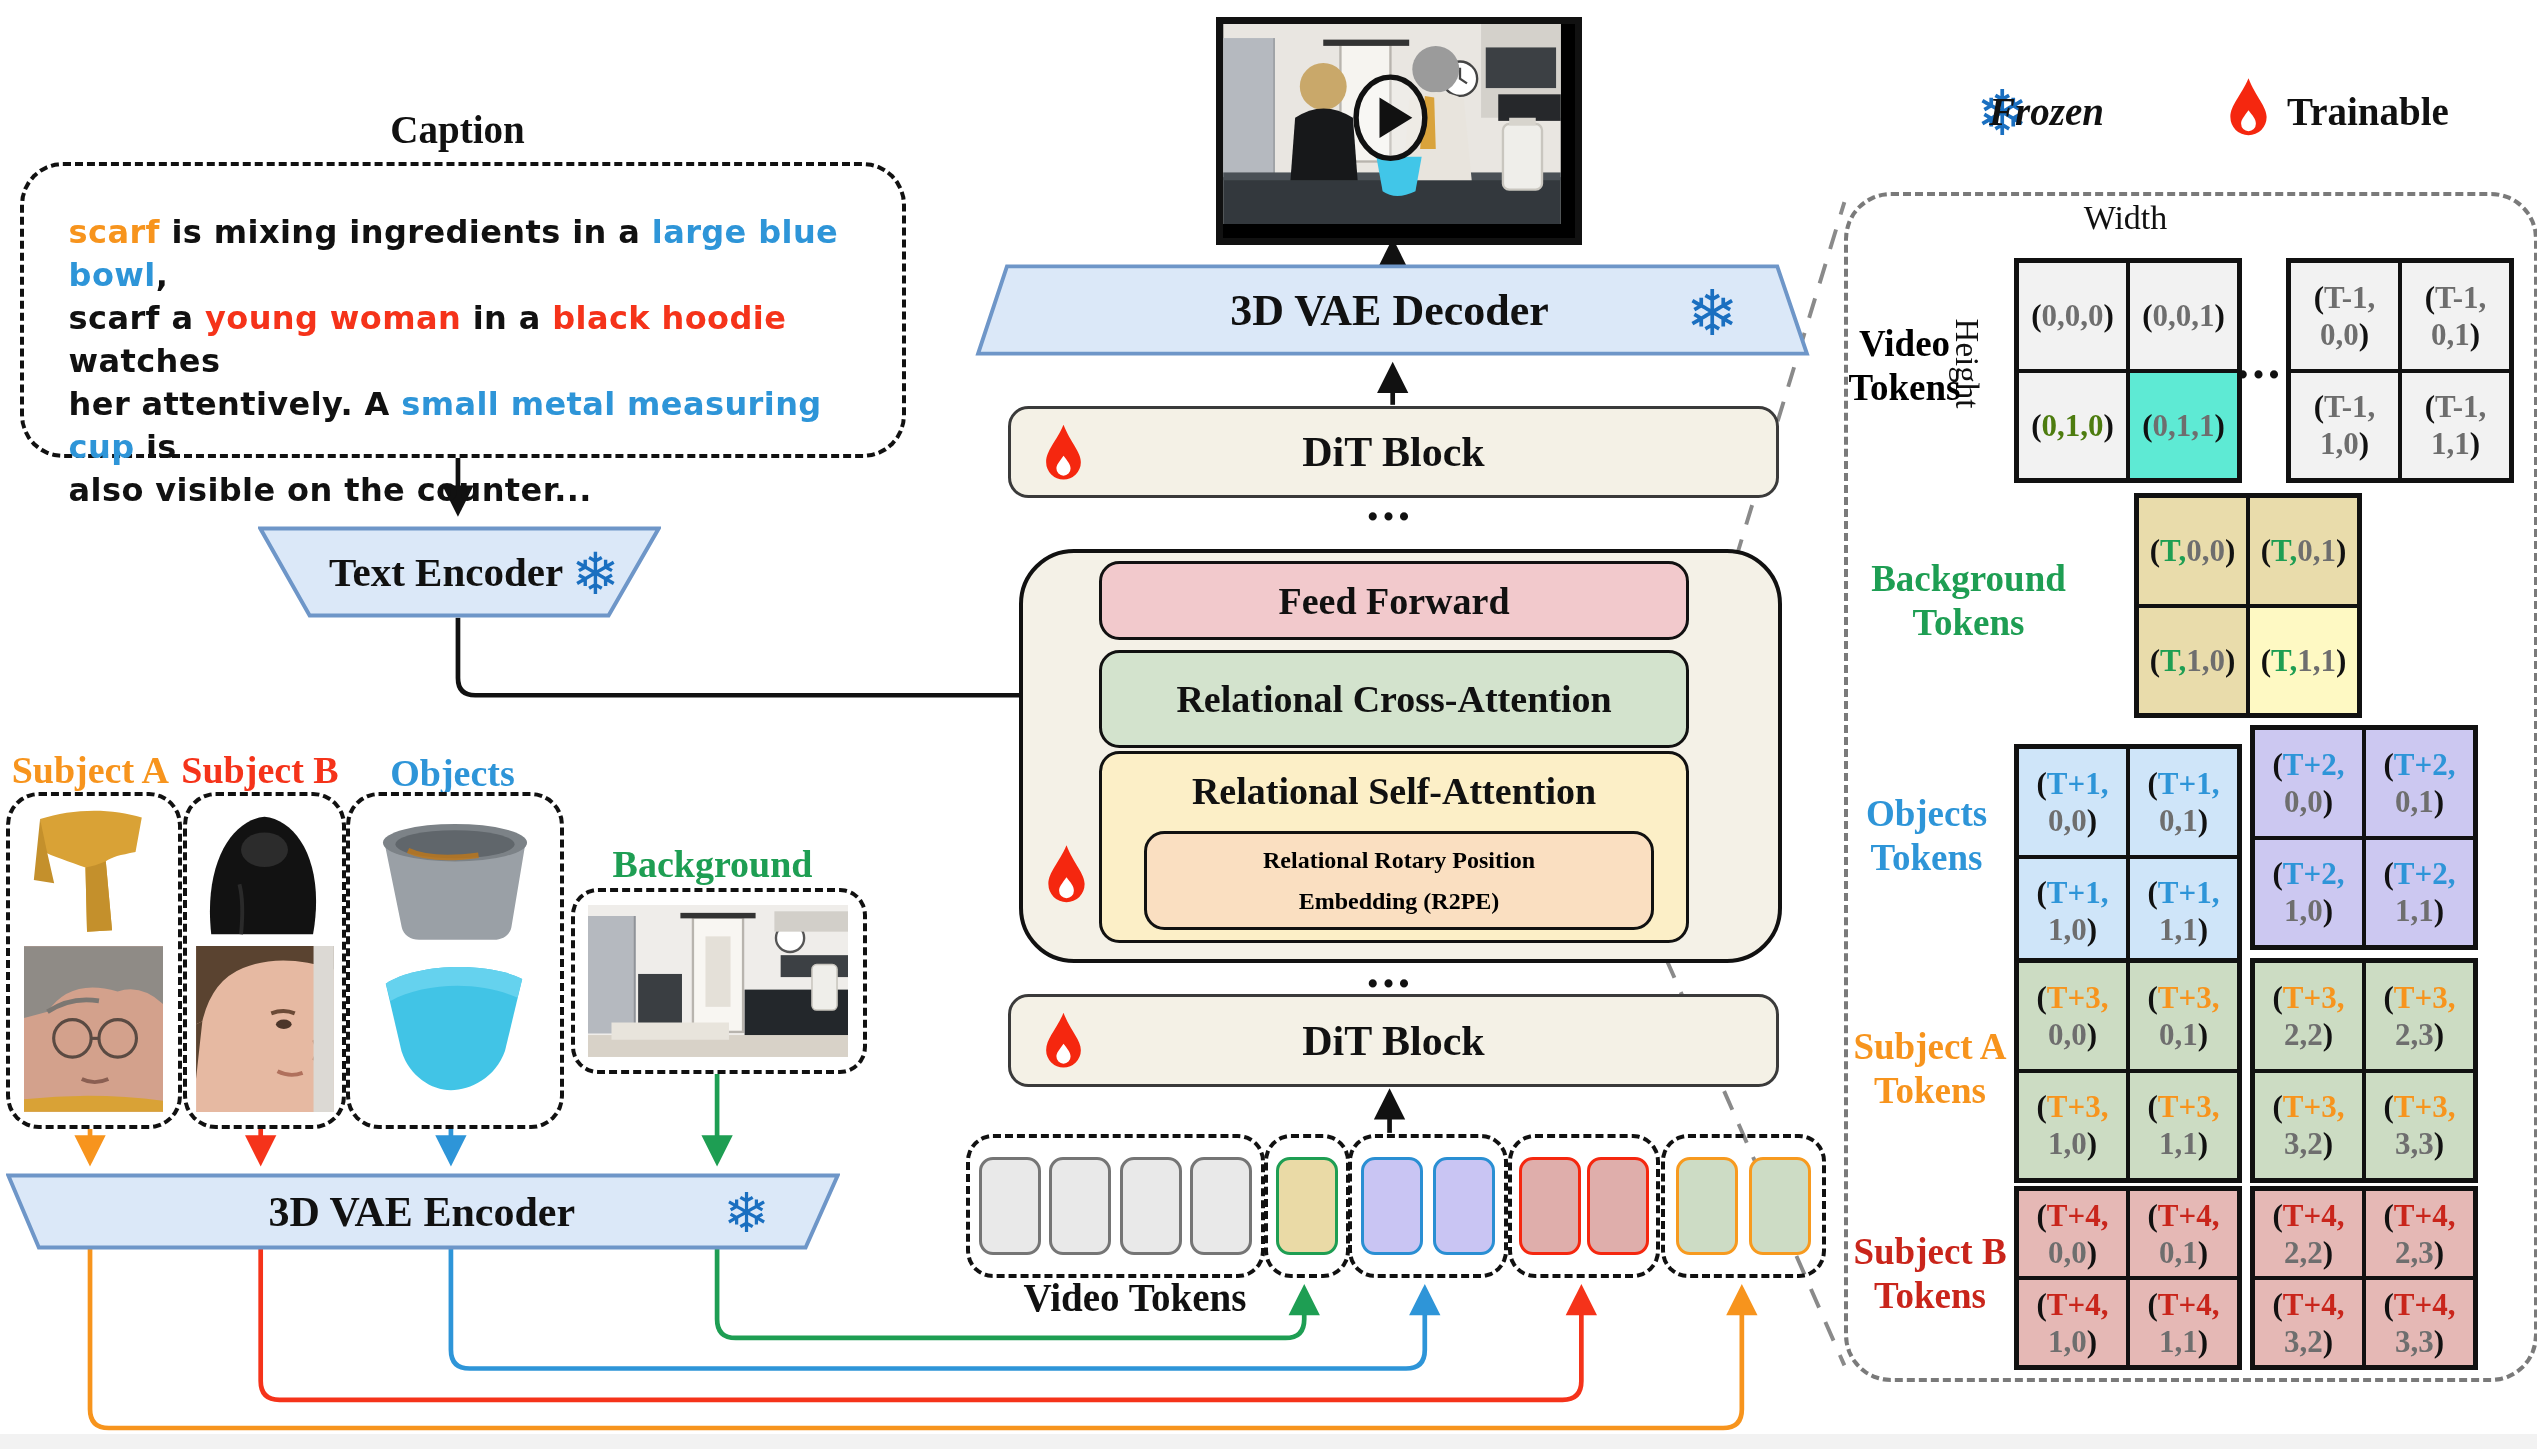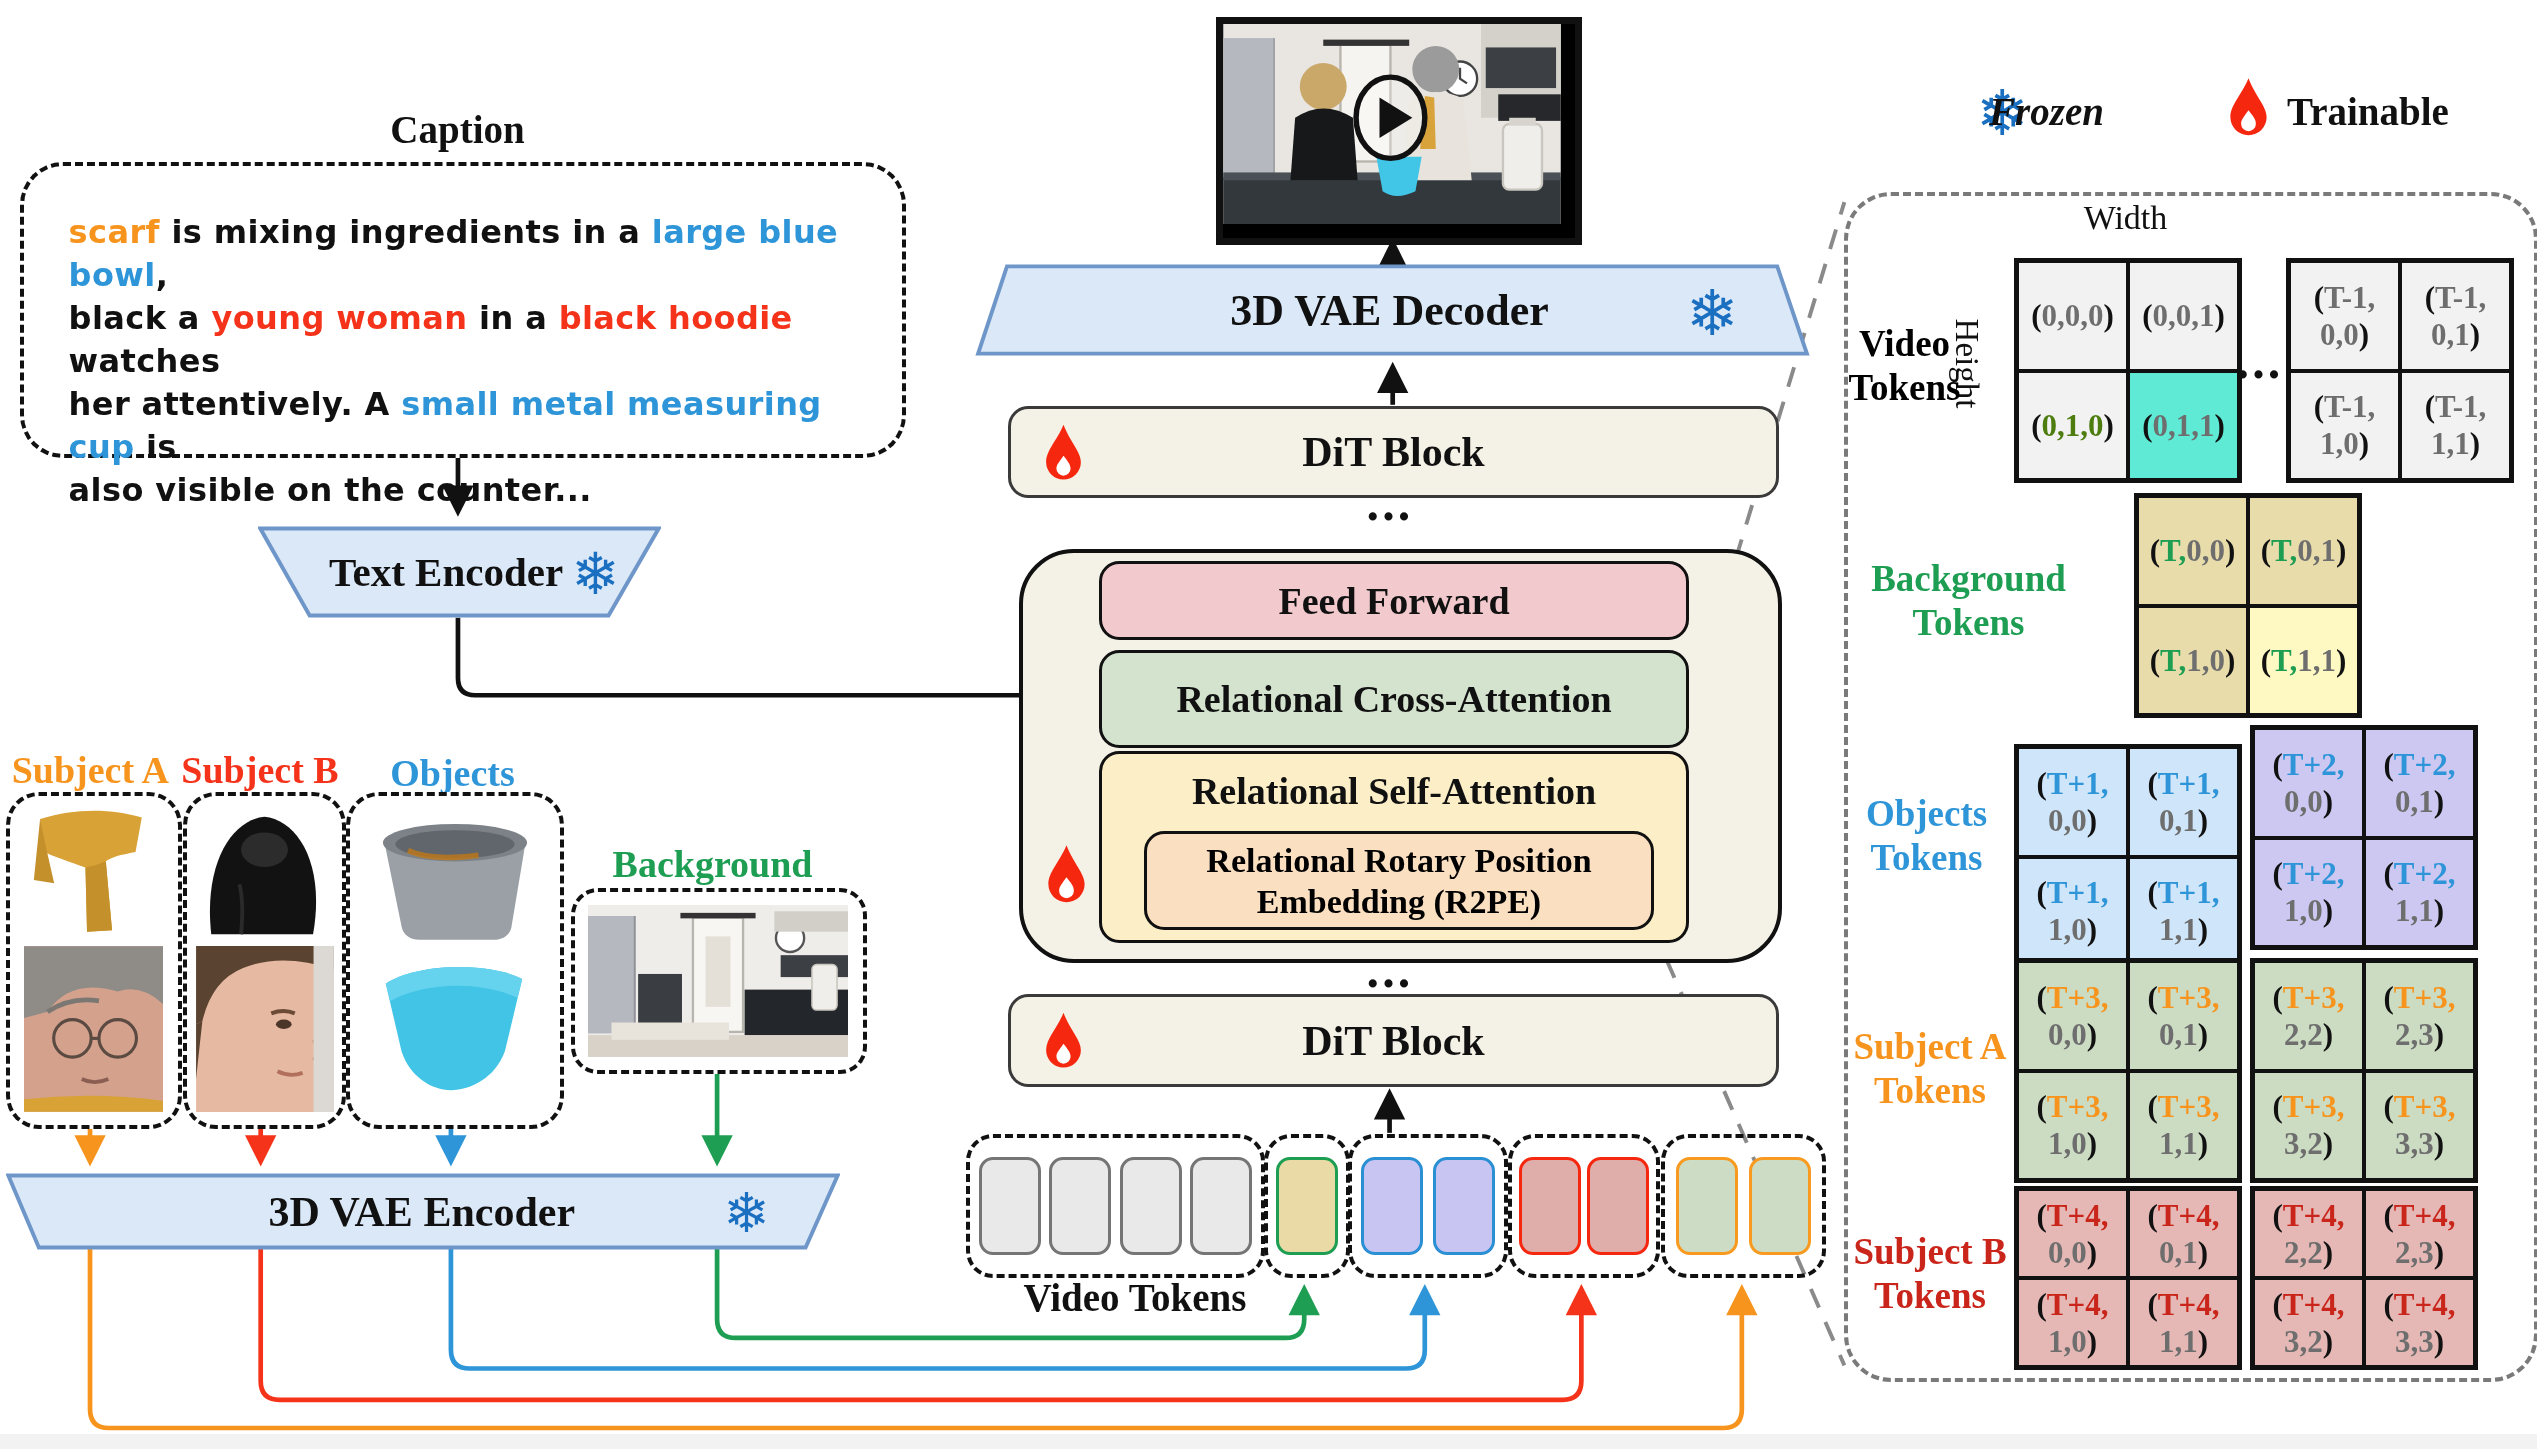--- a/index.html
+++ b/index.html
@@ -91,21 +91,21 @@
     <path d="M2110,1183 L2356,1744" stroke="#8a8a8a" stroke-width="5" stroke-dasharray="26 20" fill="none"></path>
 
     <path d="M2573,316 L2840,316" stroke="#111" stroke-width="4" fill="none" marker-end="url(#mk-s)"></path>
     <path d="M2550,332 L2550,598" stroke="#111" stroke-width="4" fill="none" marker-end="url(#mk-s)"></path>
   </svg>
 
   <div class="abs serif ctr" style="left:262px;top:106px;width:391px;height:47px;font-size:39px;">Caption</div>
   <div class="abs cap-box" style="left:19.6px;top:162px;width:878px;height:288px;">
     <div class="cap-text sans abs" style="left:45px;top:45px;width:798px;">
         <div><span style="color: rgb(247, 148, 29);">scarf</span><span style="color: rgb(17, 17, 17);"> is mixing ingredients in a </span><span style="color: rgb(46, 149, 216);">large blue bowl</span><span style="color: rgb(17, 17, 17);">,</span></div>
-        <div><span style="color: rgb(17, 17, 17);">black a </span><span style="color: rgb(245, 51, 26);">young woman</span><span style="color: rgb(17, 17, 17);"> in a </span><span style="color: rgb(245, 51, 26);">black hoodie</span><span style="color: rgb(17, 17, 17);"> watches</span></div>
+        <div><span style="color: rgb(17, 17, 17);">scarf a </span><span style="color: rgb(245, 51, 26);">young woman</span><span style="color: rgb(17, 17, 17);"> in a </span><span style="color: rgb(245, 51, 26);">black hoodie</span><span style="color: rgb(17, 17, 17);"> watches</span></div>
         <div><span style="color: rgb(17, 17, 17);">her attentively. A </span><span style="color: rgb(46, 149, 216);">small metal measuring cup</span><span style="color: rgb(17, 17, 17);"> is</span></div>
         <div><span style="color: rgb(17, 17, 17);">also visible on the counter...</span></div>
       </div>
   </div>
 
   <div class="abs" style="left:258px;top:526px;width:403px;height:92px;">
     <svg width="403" height="92" viewBox="0 0 515 117" style="position:absolute;left:0;top:0;">
       <polygon points="3,3 512,3 448,114 66,114" fill="#dbe8f8" stroke="#6e96c8" stroke-width="5"></polygon>
     </svg>
     <div class="abs serif ctr" style="left:47px;top:0;width:282px;height:92px;font-size:41px;">Text Encoder</div>
@@ -159,21 +159,21 @@
 
   <div class="abs dots ctr" style="left:1335px;top:479px;width:110px;height:47px;">...</div>
 
   <div class="abs container-box" style="left:1019px;top:549px;width:755px;height:406px;"></div>
   <div class="abs inner-row ctr sub-label" style="left:1099px;top:561px;width:584px;height:73px;background:#f2c9cc;">Feed Forward</div>
   <div class="abs inner-row ctr sub-label" style="left:1099px;top:650px;width:584px;height:92px;background:#d3e3cd;">Relational  Cross-Attention</div>
   <div class="abs inner-row" style="left:1099px;top:751px;width:584px;height:186px;background:#fcefc7;">
     <div class="ctr sub-label" style="width:100%;height:74px;">Relational  Self-Attention</div>
   </div>
   <div class="abs inner-row" style="left:1144px;top:831px;width:504px;height:93px;background:#fadfc1;">
-    <div class="ctr" style="width:100%;height:100%;flex-direction:column;font-size:34px;font-weight:700;line-height:41px;">
+    <div class="ctr" style="width:100%;height:100%;flex-direction:column;font-size:24px;font-weight:700;line-height:41px;">
       <span>Relational Rotary Position</span>
       <span>Embedding (R2PE)</span>
     </div>
   </div>
   <svg class="abs" style="left:1043px;top:842px;" width="47" height="64" viewBox="0 0 70 94">
     <path d="M35,4 C24,30 8,44 8,62 a27,27 0 0 0 54,0 C62,46 46,32 35,4 Z" fill="#f5270f"></path>
     <path d="M35,52 C28,62 24,66 24,72 a11,11 0 0 0 22,0 C46,65 41,60 35,52 Z" fill="#ffffff"></path>
   </svg>
 
   <div class="abs dots ctr" style="left:1335px;top:946px;width:110px;height:47px;">...</div>

